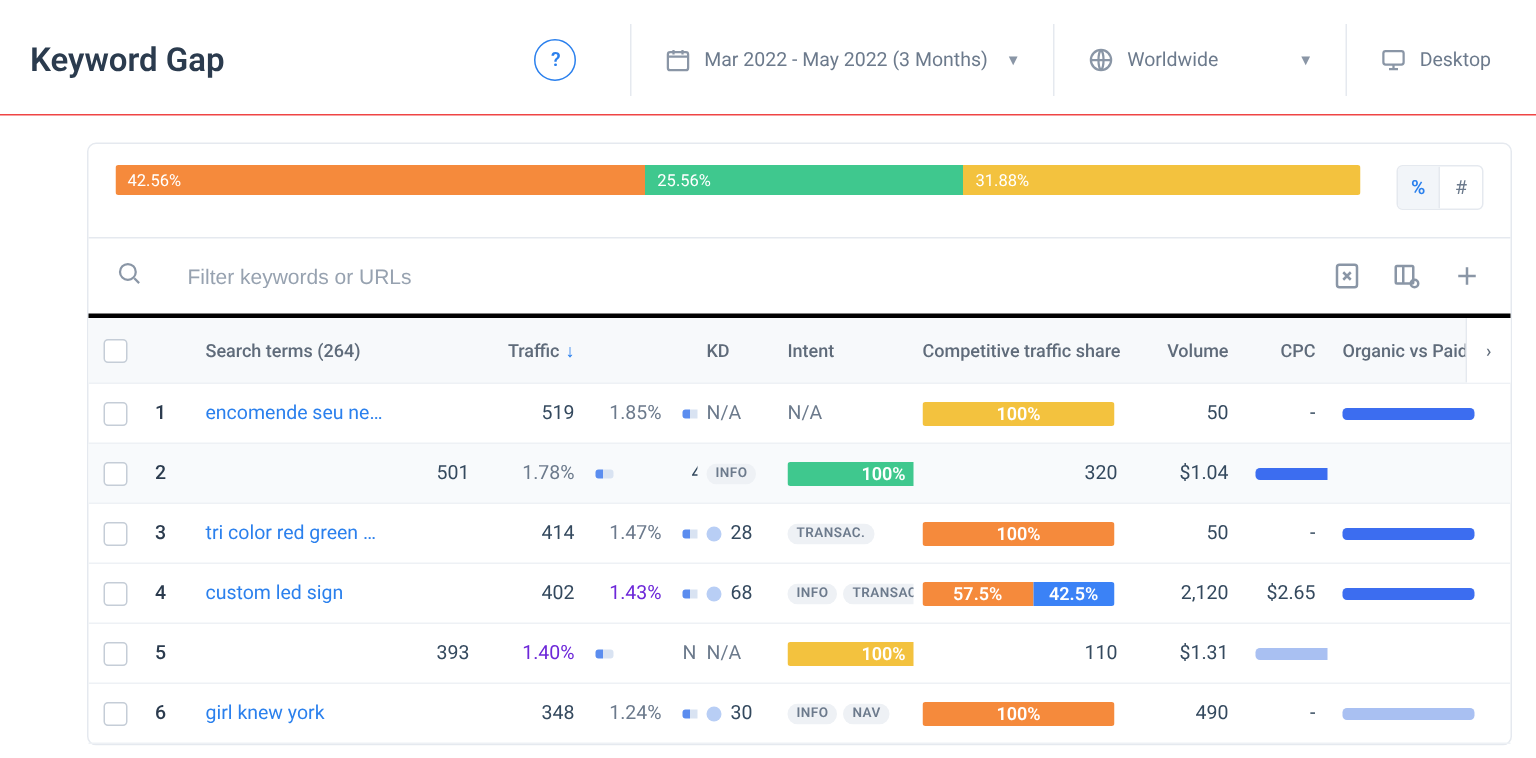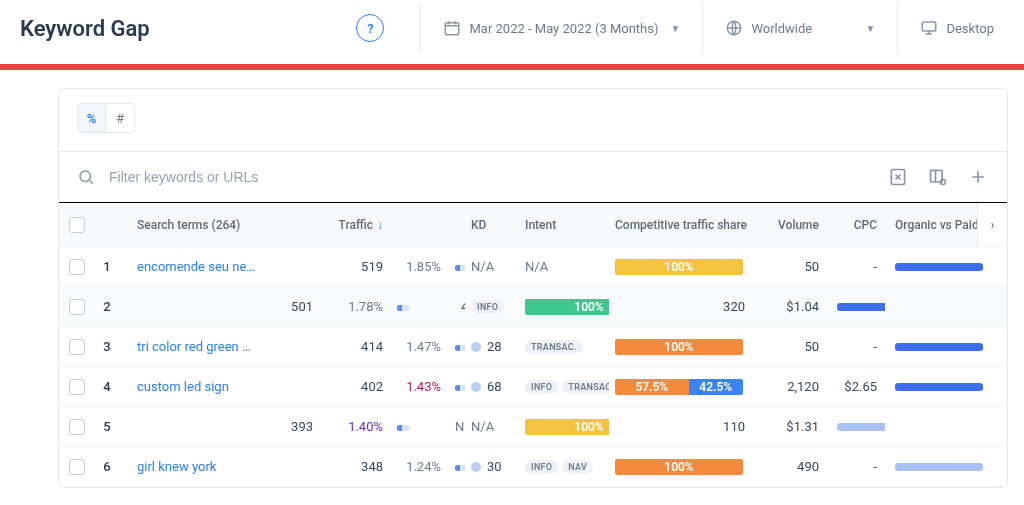--- a/index.html
+++ b/index.html
@@ -8,22 +8,22 @@
     font-family: -apple-system, BlinkMacSystemFont, "Segoe UI", Roboto, Arial, sans-serif;
     font-size: 13px;
     color: #34495e;
     background: #fff;
     width: 1024px;
     overflow: hidden;
   }
   .header-bar {
     display: flex;
     align-items: center;
-    padding: 4px 20px 12px 20px;
-    border-bottom: 6px solid #ef4444;
+    padding: 16px 20px 12px 20px;
+    border-bottom: 1px solid #ef4444;
   }
   .page-title {
     font-size: 22px;
     font-weight: 600;
     color: #2b3b4e;
     flex: 0 0 auto;
     margin-right: auto;
   }
   .help-btn {
     width: 28px; height: 28px;
@@ -77,23 +77,23 @@
     display: flex; border: 1px solid #e5e9ef; border-radius: 4px;
     overflow: hidden;
   }
   .unit-btn {
     width: 28px; height: 28px; display: flex; align-items: center; justify-content: center;
     color: #6c7a8c; cursor: pointer;
   }
   .unit-btn.active { background: #f2f5f9; color: #2b80ed; font-weight: 600; }
   .unit-btn:first-child { border-right: 1px solid #e5e9ef; }
   .filter-row {
-    display: flex; align-items: center;
-    padding: 14px 18px; gap: 12px;
-    border-bottom: 1px solid #000000;
+    display: flex; 
+    padding: 14px 18px; gap: 28px;
+    border-bottom: 3px solid #000000;
   }
   .search-icon { color: #8a96a6; }
   .filter-input {
     flex: 1; border: none; outline: none; font-size: 14px;
     color: #34495e;
   }
   .filter-input::placeholder { color: #97a2b0; }
   .tool-icons { display: flex; gap: 18px; color: #8a96a6; }
   .tool-icons .ic { cursor: pointer; display:flex; align-items:center; justify-content:center; width:22px; height:22px;}
   .table { width: 100%; }
@@ -200,20 +200,25 @@
         <path d="M8 20h8M12 16v4"></path>
       </svg>
     <span>Desktop</span>
   </div>
 </div>
 
 <div class="panel">
 
   <div class="panel-top">
     <div class="share-row">
+      <div class="share-bar" id="overview-bar">
+          <div class="share-seg" style="width: 42.56%; background: rgb(245, 138, 60);">42.56%</div>
+          <div class="share-seg" style="width: 25.56%; background: rgb(63, 200, 142);">25.56%</div>
+          <div class="share-seg" style="width: 31.88%; background: rgb(243, 194, 62);">31.88%</div>
+        </div>
       <div class="unit-toggle">
         <div class="unit-btn active">%</div>
         <div class="unit-btn">#</div>
       </div>
     </div>
   </div>
 
   <div class="filter-row">
     <svg class="icon search-icon" width="18" height="18" viewBox="0 0 24 24" fill="none" stroke="currentColor" stroke-width="2">
         <circle cx="11" cy="11" r="7"></circle>
@@ -353,21 +358,21 @@
           </div>
         </div>
         <div class="trow">
           <div class="td">
             <div class="chk"></div>
           </div>
           <div class="td idx">4</div>
           <div class="td"></div>
           <div class="td keyword" style="margin-left:-18px">custom led sign</div>
           <div class="td right">402</div>
-          <div class="td right" style="color:#be185d">1.43%</div>
+          <div class="td right" style="color:#6d28d9">1.43%</div>
           <div class="td"><span class="mini-bar"></span></div>
           <div class="td">
             <div class="kd-wrap">
               <span class="kd-dot"></span>
               <span>68</span>
             </div>
           </div>
           <div class="td">
             <div class="intent-wrap">
               <span class="intent-tag">INFO</span>

